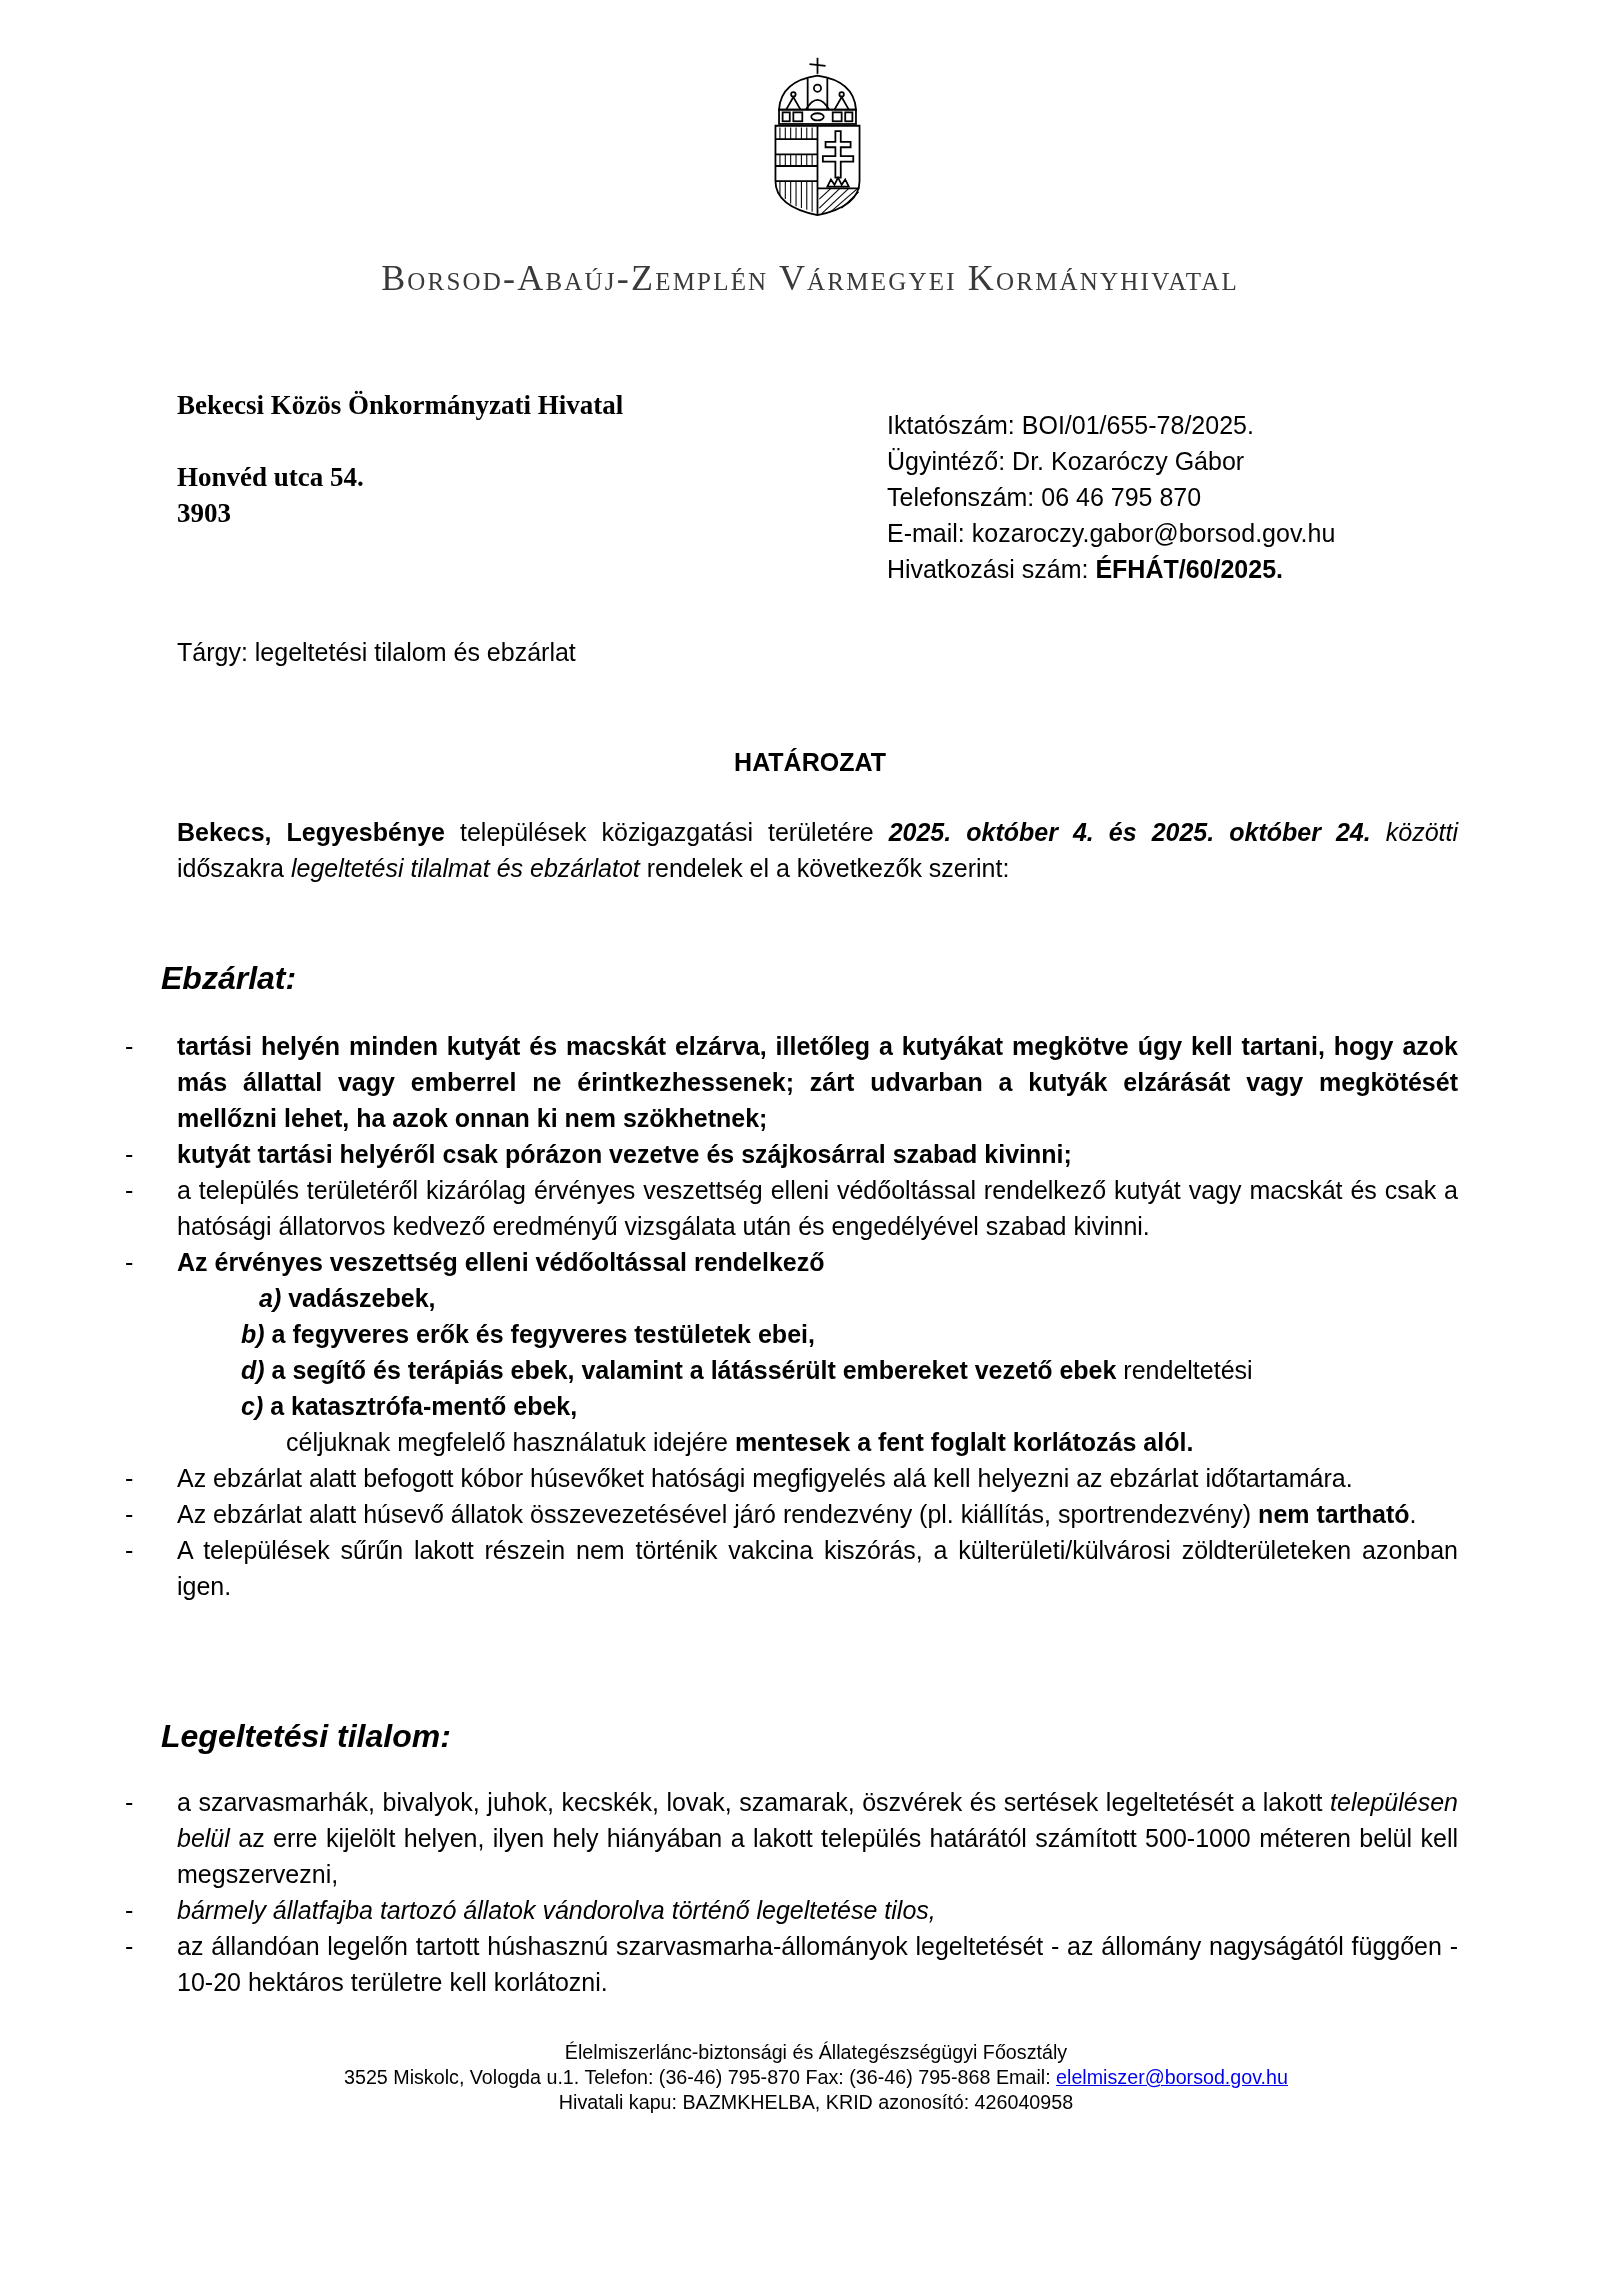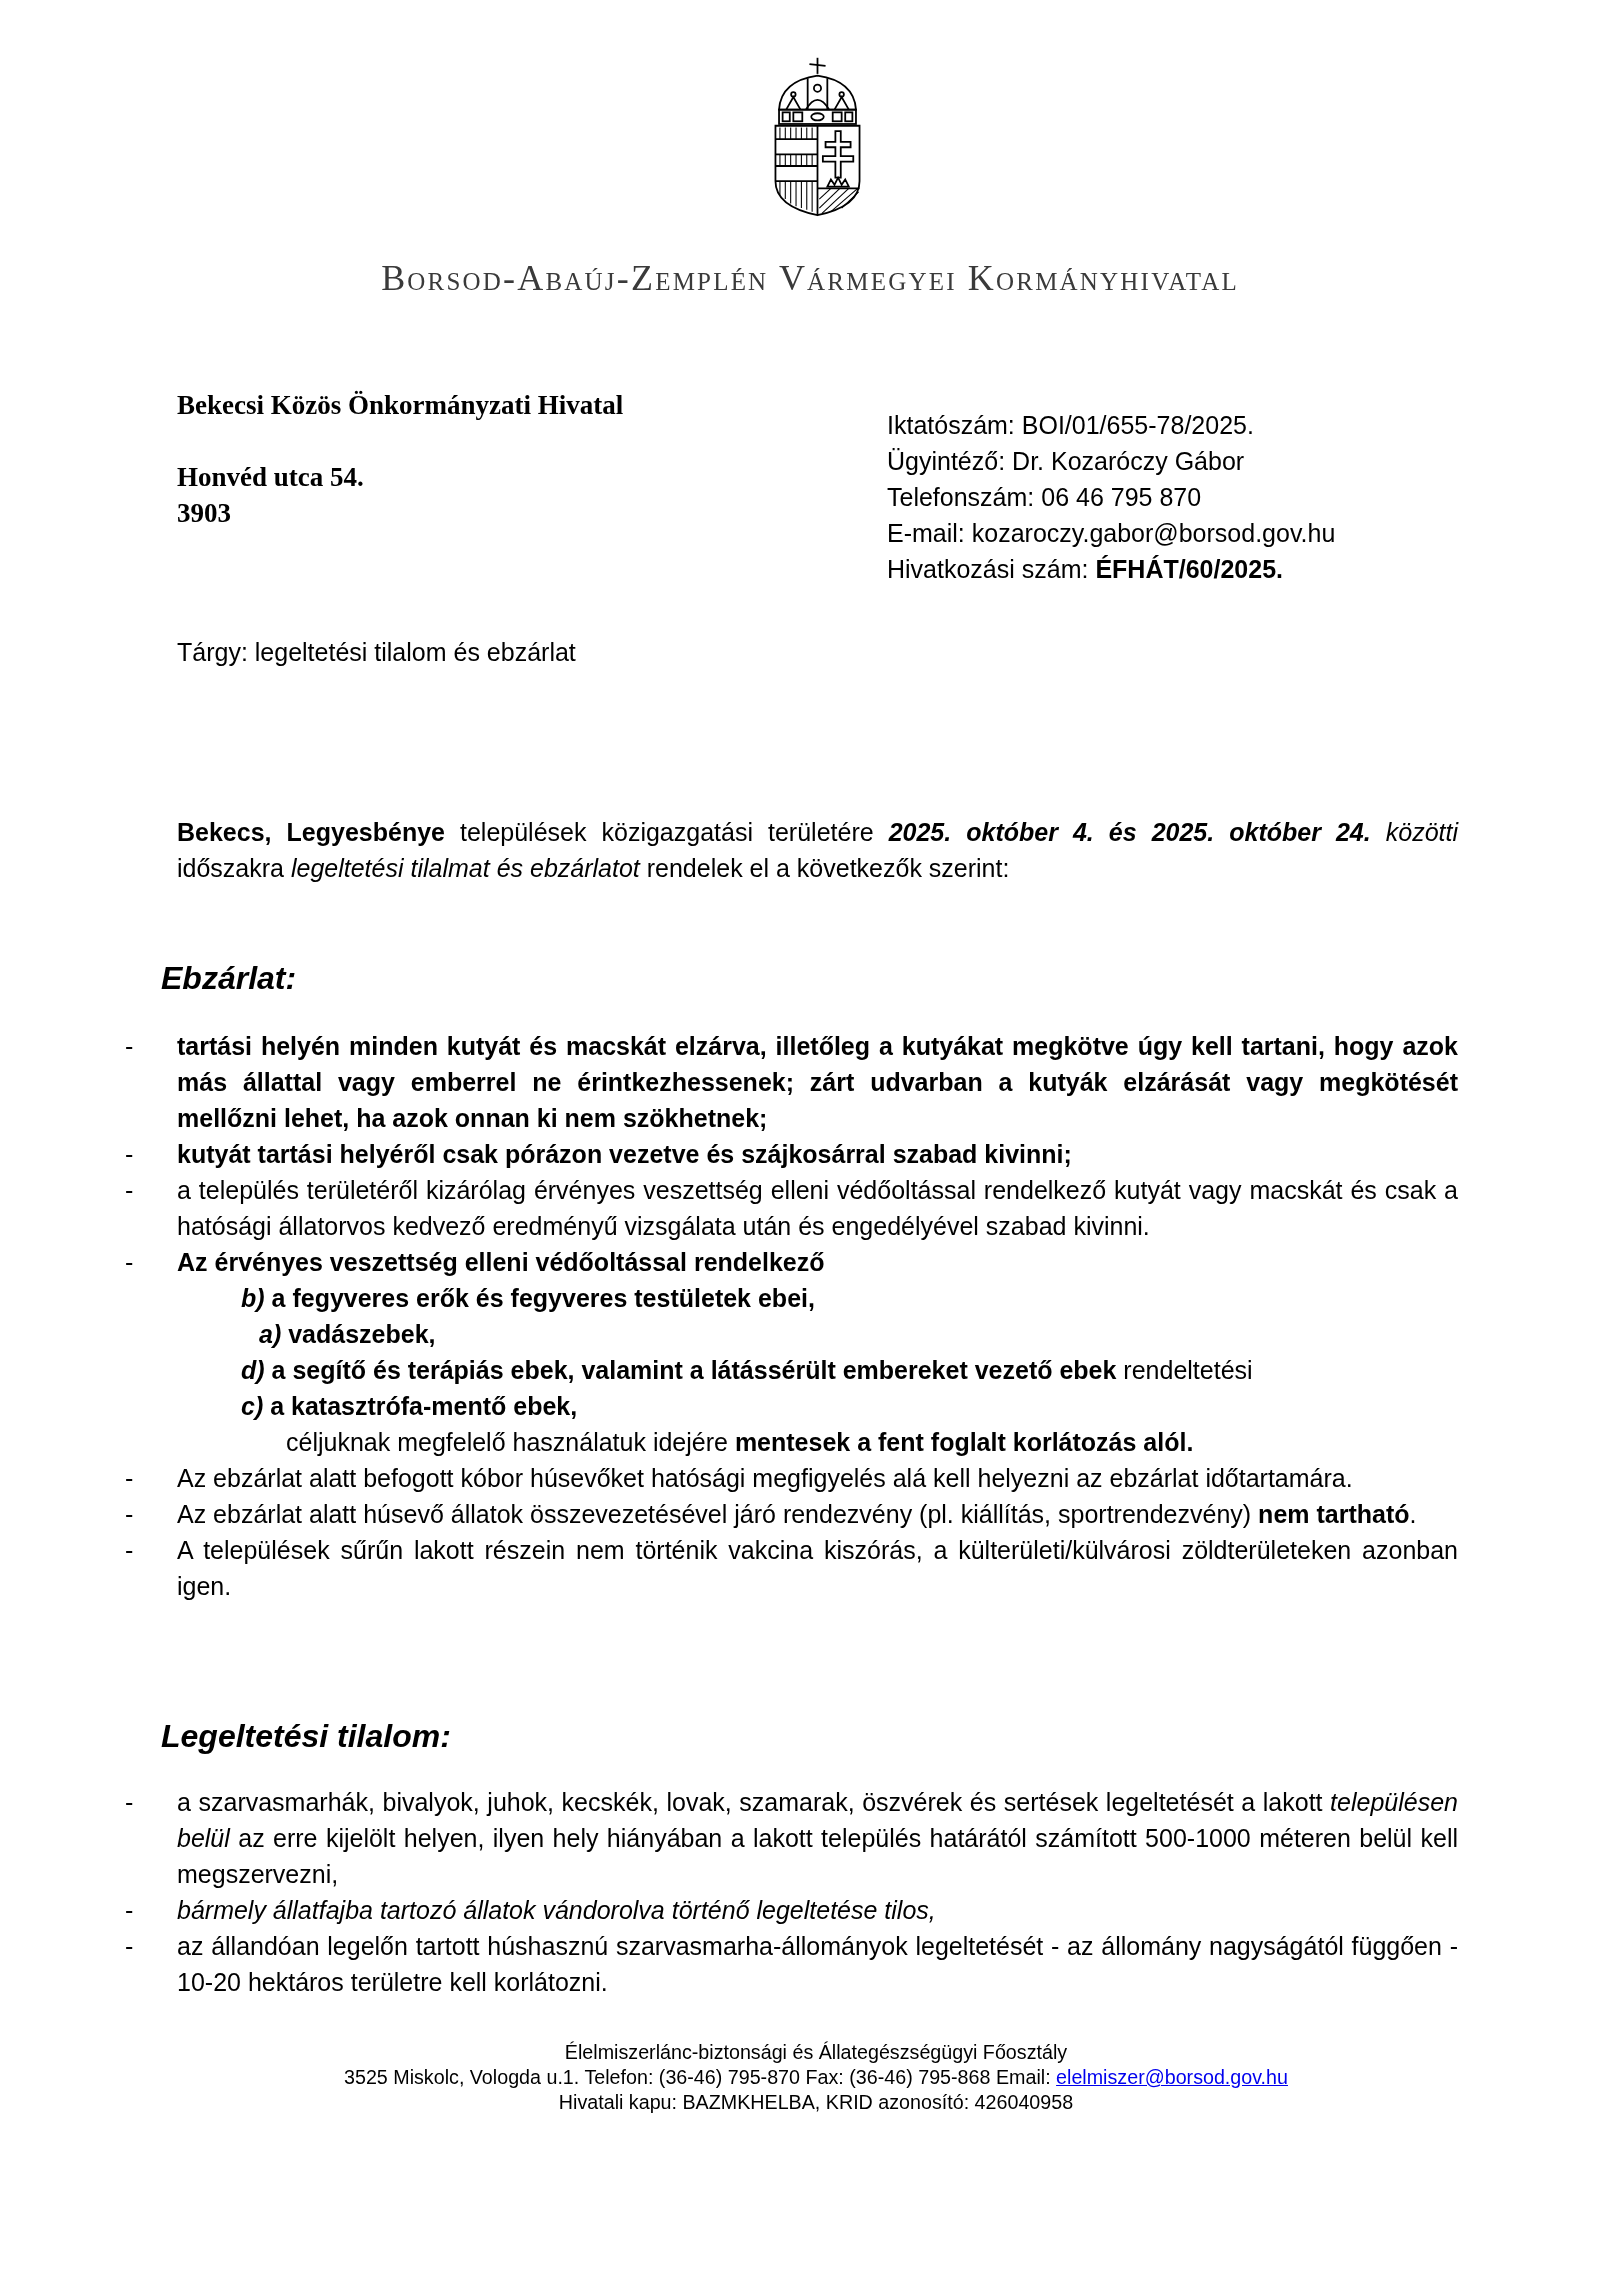--- a/index.html
+++ b/index.html
@@ -117,32 +117,33 @@
   <div class="meta">
     <div><span>Iktatószám:</span> <span>BOI/01/655-78/2025.</span></div>
     <div><span>Ügyintéző:</span> <span>Dr. Kozaróczy Gábor</span></div>
     <div><span>Telefonszám:</span> <span>06 46 795 870</span></div>
     <div><span>E-mail:</span> <span>kozaroczy.gabor@borsod.gov.hu</span></div>
     <div><span>Hivatkozási szám:</span> <b>ÉFHÁT/60/2025.</b></div>
   </div>
 
   <div class="subject">Tárgy: legeltetési tilalom és ebzárlat</div>
 
+  <div class="heading">HATÁROZAT</div>
 
   <div class="intro"><b>Bekecs, Legyesbénye</b><span> települések közigazgatási területére </span><b><i>2025. október 4. és 2025. október 24.</i></b><span> </span><i>közötti</i><span> időszakra </span><i>legeltetési tilalmat</i><span> </span><i>és</i><span> </span><i>ebzárlatot</i><span> rendelek el a következők szerint:</span></div>
 
   <div class="sec-title" style="top:960px;">Ebzárlat:</div>
 
   <div class="list" style="top:1028px;">
     <div class="li" style="font-weight:bold;"><span class="dash" style="font-weight:normal;">-</span><span>tartási helyén minden kutyát és macskát elzárva, illetőleg a kutyákat megkötve úgy kell tartani, hogy azok más állattal vagy emberrel ne érintkezhessenek; zárt udvarban a kutyák elzárását vagy megkötését mellőzni lehet, ha azok onnan ki nem szökhetnek;</span></div>
     <div class="li" style="font-weight:bold;"><span class="dash" style="font-weight:normal;">-</span><span>kutyát tartási helyéről csak pórázon vezetve és szájkosárral szabad kivinni;</span></div>
     <div class="li"><span class="dash">-</span><span>a település területéről kizárólag érvényes veszettség elleni védőoltással rendelkező kutyát vagy macskát és csak a hatósági állatorvos kedvező eredményű vizsgálata után és engedélyével szabad kivinni.</span></div>
     <div class="li" style="font-weight:bold;"><span class="dash" style="font-weight:normal;">-</span><span>Az érvényes veszettség elleni védőoltással rendelkező</span></div>
+    <div class="li sub first" style="font-weight:bold;"><i>a)</i><span> vadászebek,</span></div>
     <div class="li sub" style="font-weight:bold;"><i>b)</i><span> a fegyveres erők és fegyveres testületek ebei,</span></div>
-    <div class="li sub first" style="font-weight:bold;"><i>a)</i><span> vadászebek,</span></div>
     <div class="li sub"><b><i>d)</i><span> a segítő és terápiás ebek, valamint a látássérült embereket vezető ebek</span></b><span> rendeltetési</span></div>
     <div class="li sub" style="font-weight:bold;"><i>c)</i><span> a katasztrófa-mentő ebek,</span></div>
     <div class="li cont"><span>céljuknak megfelelő használatuk idejére </span><b>mentesek a fent foglalt korlátozás alól.</b></div>
     <div class="li"><span class="dash">-</span><span>Az ebzárlat alatt befogott kóbor húsevőket hatósági megfigyelés alá kell helyezni az ebzárlat időtartamára.</span></div>
     <div class="li"><span class="dash">-</span><span>Az ebzárlat alatt húsevő állatok összevezetésével járó rendezvény (pl. kiállítás, sportrendezvény) </span><b>nem tartható</b><span>.</span></div>
     <div class="li"><span class="dash">-</span><span>A települések sűrűn lakott részein nem történik vakcina kiszórás, a külterületi/külvárosi zöldterületeken azonban igen.</span></div>
   </div>
 
   <div class="sec-title" style="top:1718px;">Legeltetési tilalom:</div>
 

